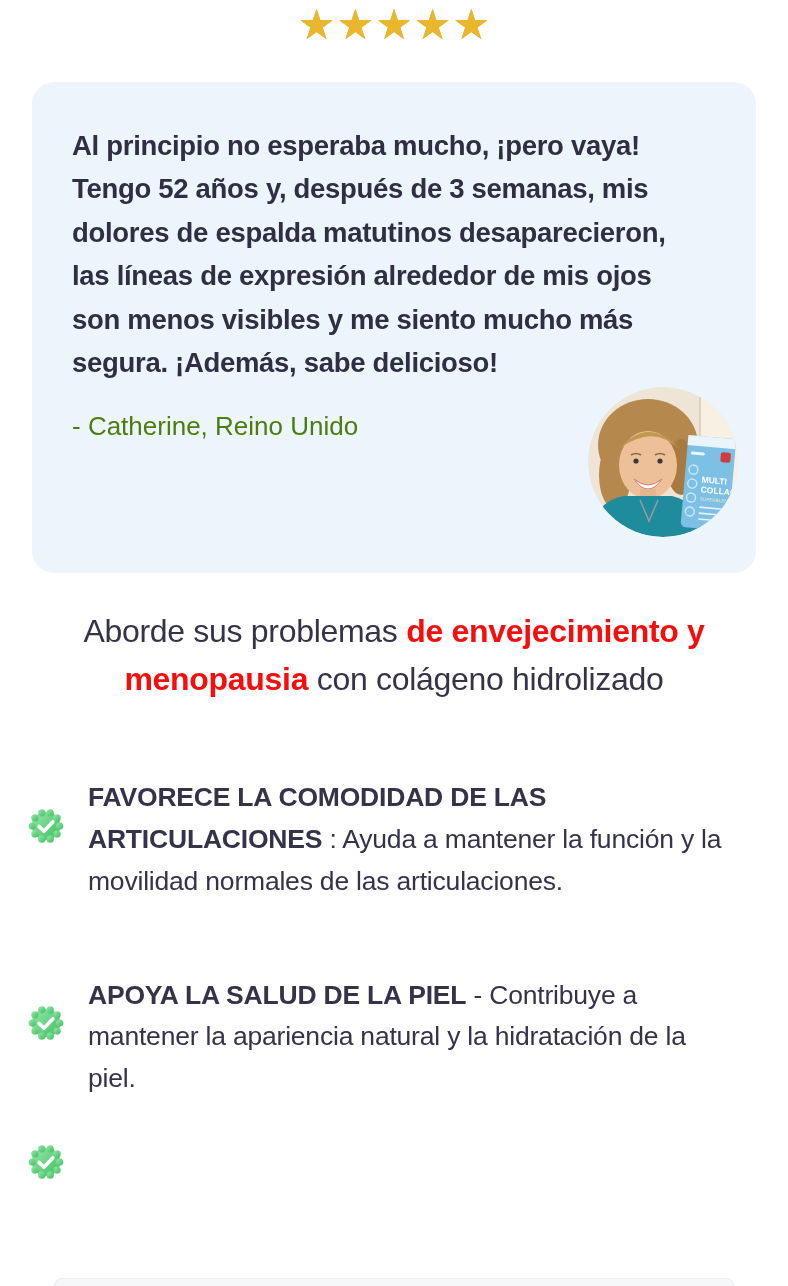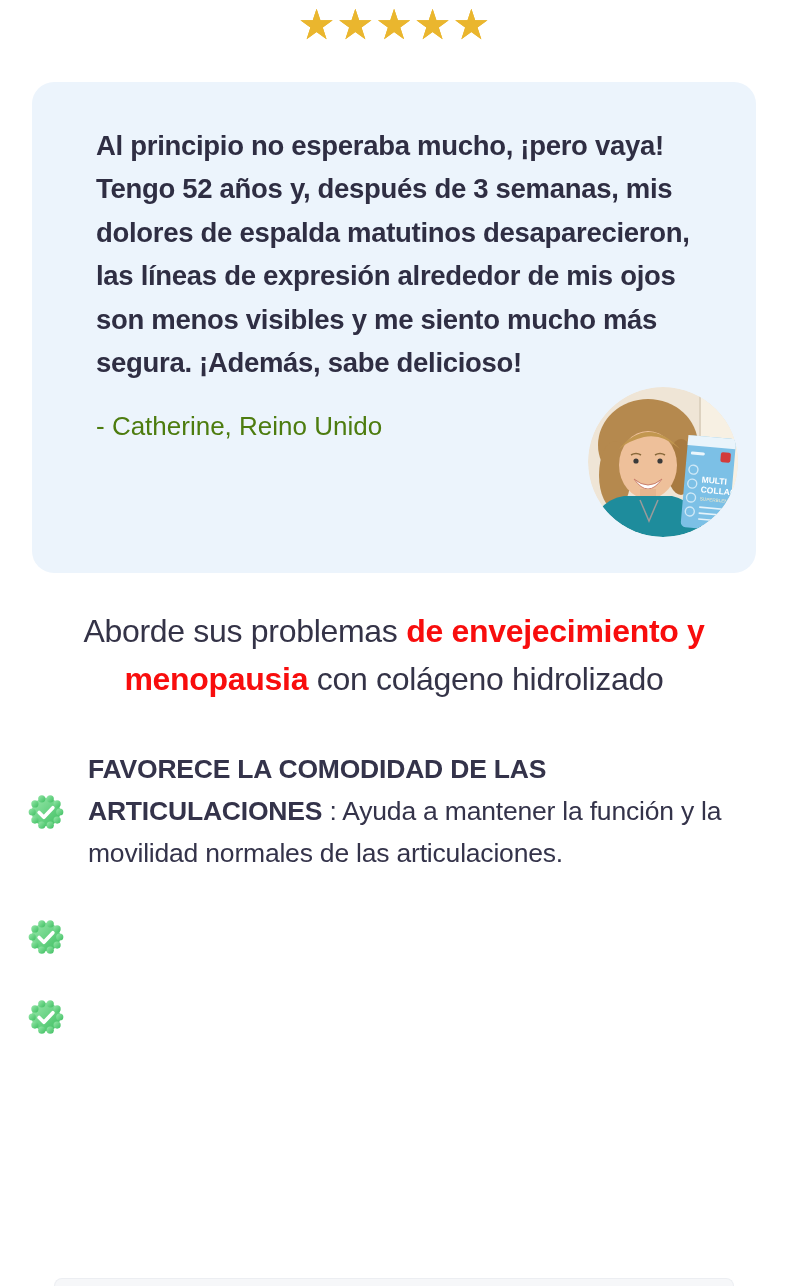--- a/index.html
+++ b/index.html
@@ -27,21 +27,21 @@
   .rating-caption{
     font-size:29px;font-weight:500;color:var(--underline-black);
     border-bottom:2.5px solid var(--underline-black);
     padding-bottom:5px;letter-spacing:-0.3px;white-space:nowrap;
   }
 
   
   .testimonial-card{
     position:relative;margin:36px 32px 0;height:491px;
     background:var(--card-bg);border-radius:22px;
-    padding:42px 64px;
+    padding:42px 40px;
   }
   .quote{
     margin:0;max-width:615px;
     font-size:27.5px;font-weight:700;line-height:1.58;
     color:#2f2e43;letter-spacing:-0.3px;
   }
   .attribution{
     margin-top:26px;font-size:26px;font-weight:400;color:#4d7c0f;
   }
   .photo{
@@ -60,21 +60,21 @@
 
   
   .benefits{
     margin:46px 0 0 28px;
     display:flex;flex-direction:column;gap:44px;
   }
   .benefit{display:flex;align-items:center;gap:24px;}
   .benefit-badge{flex:0 0 36px;width:36px;height:36px;}
   .benefit-text{
     max-width:645px;font-size:26.5px;line-height:1.58;
-    color:#34334a;letter-spacing:-0.2px;
+    color:#34334a;letter-spacing:-0.2px;margin-top:28px;
   }
   .benefit-title{font-weight:700;}
 
   
   .bottom-card-edge{
     position:absolute;bottom:0;left:54px;right:54px;height:8px;
     background:#f6f7f9;border:1px solid #eceef2;border-bottom:none;
     border-radius:12px 12px 0 0;
   }
 </style>
@@ -199,20 +199,23 @@
           <circle cx="13" cy="29.4" r="3.4"></circle>
         <circle cx="6.5" cy="24.6" r="3.4"></circle>
           <circle cx="4" cy="17" r="3.4"></circle>
         <circle cx="6.5" cy="9.4" r="3.4"></circle>
           <circle cx="13" cy="4.6" r="3.4"></circle>
         <circle cx="21" cy="4.6" r="3.4"></circle>
           <circle cx="27.5" cy="9.4" r="3.4"></circle>
       </g>
       <path d="M10.5 17.5 l4.5 4.5 l8.5 -9" stroke="#ffffff" stroke-width="3.4" fill="none" stroke-linecap="round" stroke-linejoin="round"></path>
     </svg>
+    <div class="benefit-text">
+      <span class="benefit-title">APOYA LA SALUD DE LA PIEL</span><span> - </span><span>Contribuye a mantener la apariencia natural y la hidratación de la piel.</span>
+    </div>
   </div>
 
   <div class="benefit">
     <svg class="benefit-badge" viewBox="0 0 34 34">
       <defs>
           <linearGradient id="bg3" x1="0" y1="0" x2="1" y2="1">
         <stop offset="0" stop-color="#98e8ab"></stop>
             <stop offset="1" stop-color="#3dbe60"></stop>
       </linearGradient>
         </defs>

